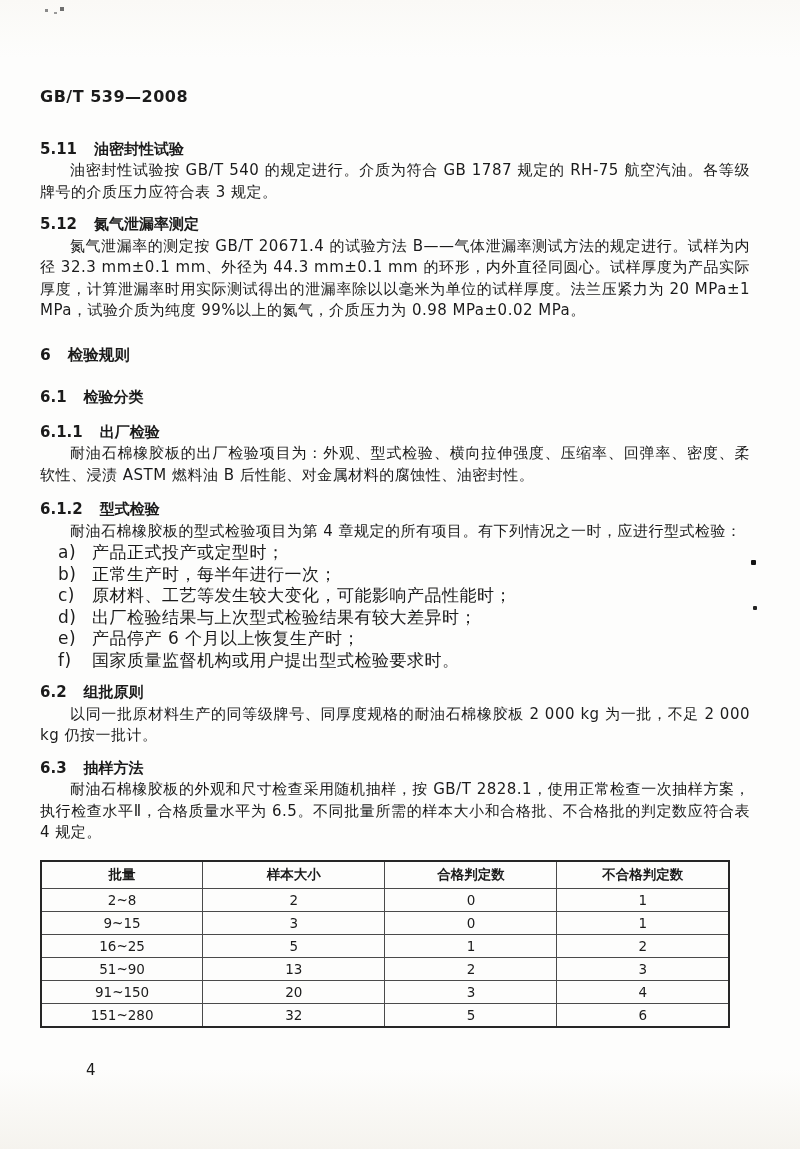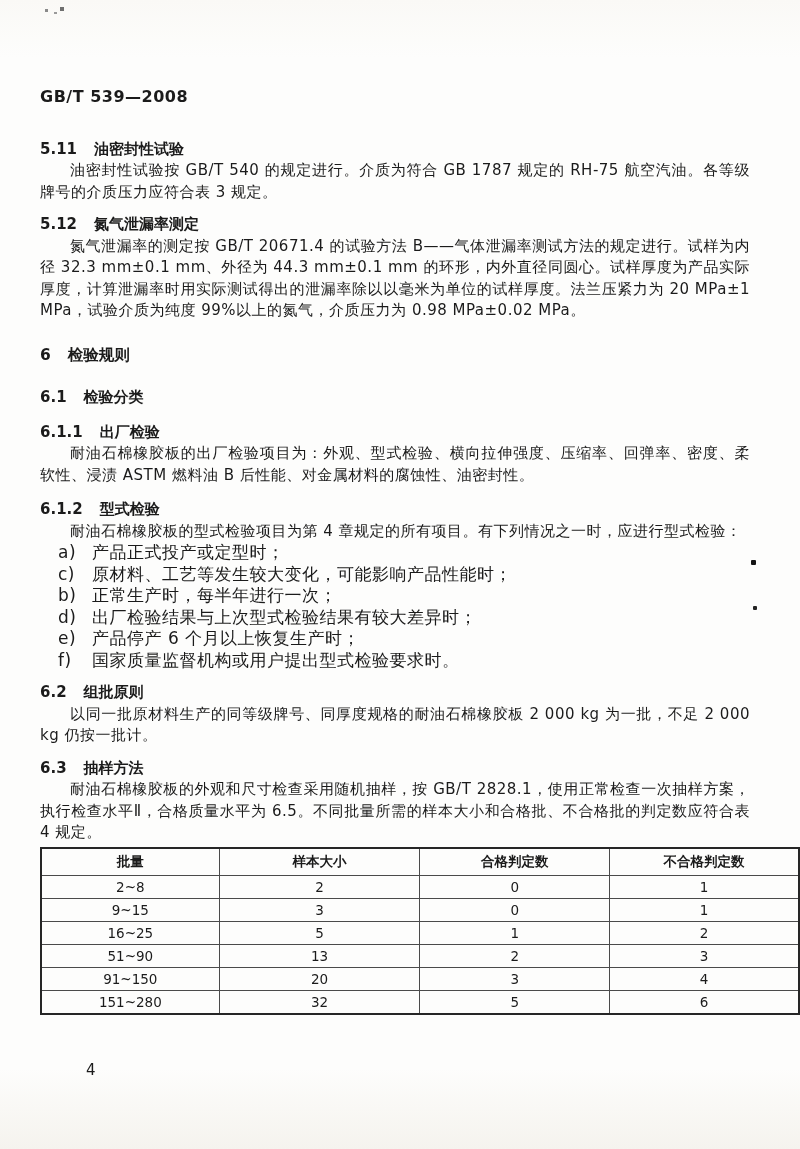--- a/index.html
+++ b/index.html
@@ -34,21 +34,21 @@
   .caption-row{
     position:relative;width:630px;text-align:center;
     font-size:14px;font-weight:bold;line-height:21px;
   }
   .caption-label{margin-right:12px;}
   .unit-note{
     position:absolute;right:14px;top:2px;
     font-weight:normal;font-size:13px;
   }
   table.sample{
-    width:760px;border-collapse:collapse;margin-top:3px;
+    width:690px;border-collapse:collapse;margin-top:16px;
     border:2px solid #262626;
   }
   table.sample th,table.sample td{
     border:1px solid #4a4a4a;text-align:center;
     font-size:13.5px;padding:0;
   }
   table.sample th{height:26px;font-weight:bold;}
   table.sample td{height:22px;font-weight:normal;}
   .closing{margin-top:14px;}
   .page-number{position:absolute;left:86px;top:1061px;font-size:15px;}
@@ -77,22 +77,22 @@
       <p class="body-text indent" style="min-height: 43px;">油密封性试验按 GB/T 540 的规定进行。介质为符合 GB 1787 规定的 RH-75 航空汽油。各等级牌号的介质压力应符合表 3 规定。</p>
       <div class="heading "><span class="num">5.12</span><span>氮气泄漏率测定</span></div>
       <p class="body-text indent" style="min-height: 86px;">氮气泄漏率的测定按 GB/T 20671.4 的试验方法 B——气体泄漏率测试方法的规定进行。试样为内径 32.3 mm±0.1 mm、外径为 44.3 mm±0.1 mm 的环形，内外直径同圆心。试样厚度为产品实际厚度，计算泄漏率时用实际测试得出的泄漏率除以以毫米为单位的试样厚度。法兰压紧力为 20 MPa±1 MPa，试验介质为纯度 99%以上的氮气，介质压力为 0.98 MPa±0.02 MPa。</p>
       <div class="heading h1"><span class="num">6</span><span>检验规则</span></div>
       <div class="heading "><span class="num">6.1</span><span>检验分类</span></div>
       <div class="heading h2-tight"><span class="num">6.1.1</span><span>出厂检验</span></div>
       <p class="body-text indent" style="min-height: 43px;">耐油石棉橡胶板的出厂检验项目为：外观、型式检验、横向拉伸强度、压缩率、回弹率、密度、柔软性、浸渍 ASTM 燃料油 B 后性能、对金属材料的腐蚀性、油密封性。</p>
       <div class="heading h2-tight"><span class="num">6.1.2</span><span>型式检验</span></div>
       <p class="body-text indent" style="min-height: 21.5px;">耐油石棉橡胶板的型式检验项目为第 4 章规定的所有项目。有下列情况之一时，应进行型式检验：</p>
       <div class="list-item"><span class="li-label">a)</span><span>产品正式投产或定型时；</span></div>
+      <div class="list-item"><span class="li-label">b)</span><span>正常生产时，每半年进行一次；</span></div>
       <div class="list-item"><span class="li-label">c)</span><span>原材料、工艺等发生较大变化，可能影响产品性能时；</span></div>
-      <div class="list-item"><span class="li-label">b)</span><span>正常生产时，每半年进行一次；</span></div>
       <div class="list-item"><span class="li-label">d)</span><span>出厂检验结果与上次型式检验结果有较大差异时；</span></div>
       <div class="list-item"><span class="li-label">e)</span><span>产品停产 6 个月以上恢复生产时；</span></div>
       <div class="list-item"><span class="li-label">f)</span><span>国家质量监督机构或用户提出型式检验要求时。</span></div>
       <div class="heading "><span class="num">6.2</span><span>组批原则</span></div>
       <p class="body-text indent" style="min-height: 43px;">以同一批原材料生产的同等级牌号、同厚度规格的耐油石棉橡胶板 2 000 kg 为一批，不足 2 000 kg 仍按一批计。</p>
       <div class="heading "><span class="num">6.3</span><span>抽样方法</span></div>
       <p class="body-text indent" style="min-height: 64.5px;">耐油石棉橡胶板的外观和尺寸检查采用随机抽样，按 GB/T 2828.1，使用正常检查一次抽样方案，执行检查水平Ⅱ，合格质量水平为 6.5。不同批量所需的样本大小和合格批、不合格批的判定数应符合表 4 规定。</p>
     </main>
 
   <div class="table-block">

